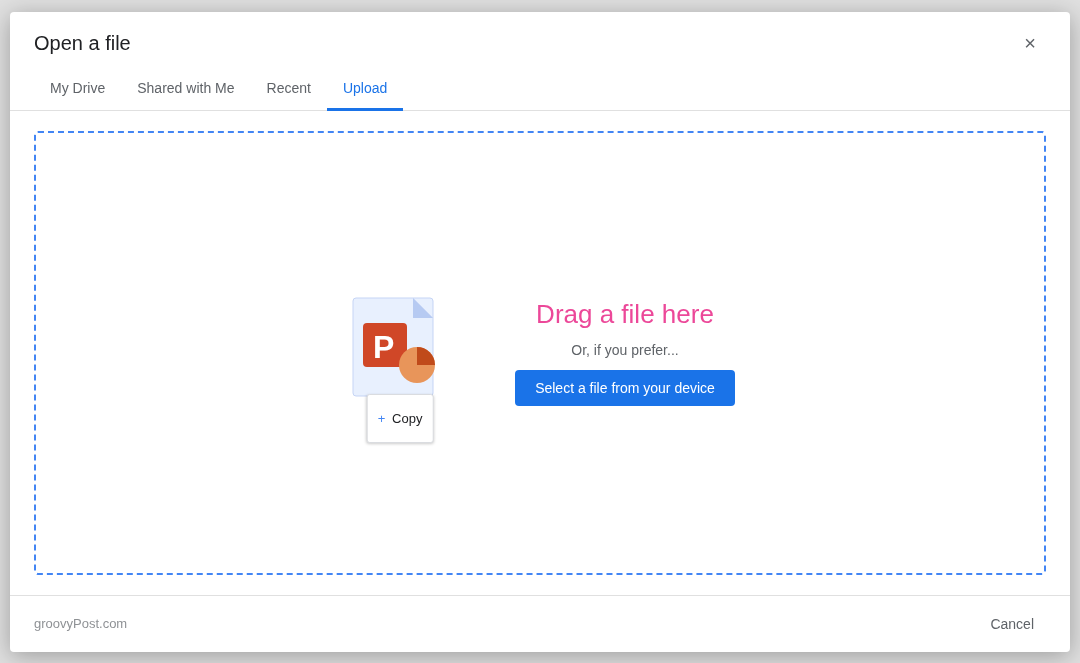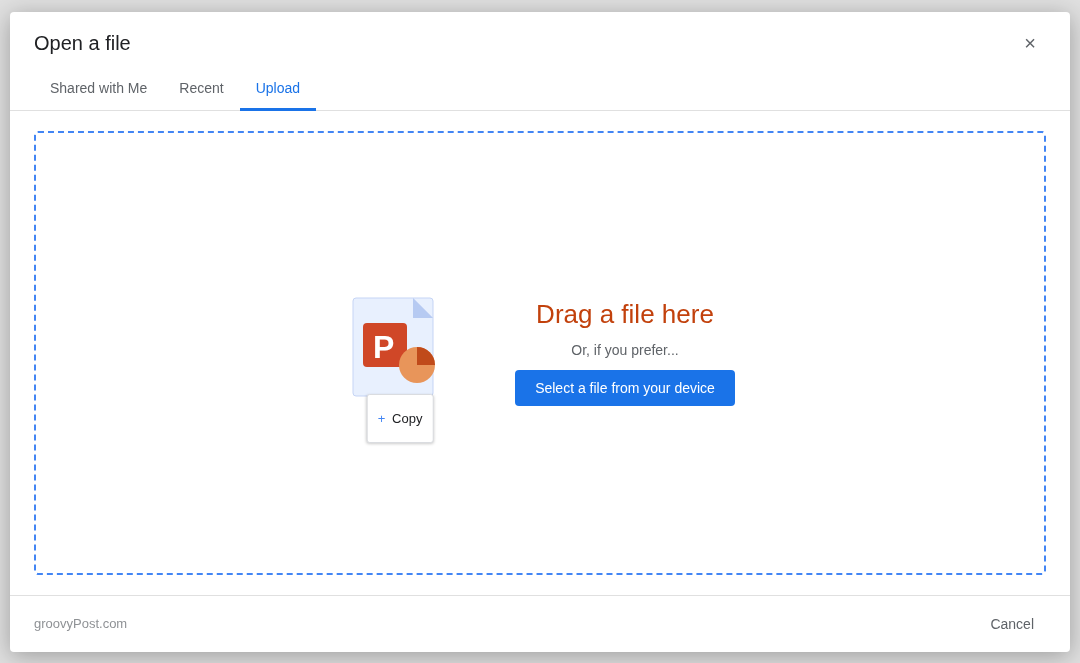--- a/index.html
+++ b/index.html
@@ -152,21 +152,21 @@
 
     .drop-text-area {
       display: flex;
       flex-direction: column;
       align-items: center;
       gap: 12px;
     }
 
     .drag-text {
       font-size: 26px;
-      color: #c2410c;
+      color: #ec4899;
       font-weight: 400;
     }
 
     .prefer-text {
       font-size: 14px;
       color: #5f6368;
     }
 
     .select-button {
       background: #1a73e8;
@@ -210,20 +210,23 @@
 
 <div class="dialog-overlay">
   <div class="dialog">
 
     <div class="dialog-header">
       <span class="dialog-title">Open a file</span>
       <button class="close-button">×</button>
     </div>
 
     <div class="tabs-container">
+      <div class="tab">
+        <span>My Drive</span>
+      </div>
       <div class="tab">
         <span>Shared with Me</span>
       </div>
       <div class="tab">
         <span>Recent</span>
       </div>
       <div class="tab active">
         <span>Upload</span>
       </div>
     </div>

